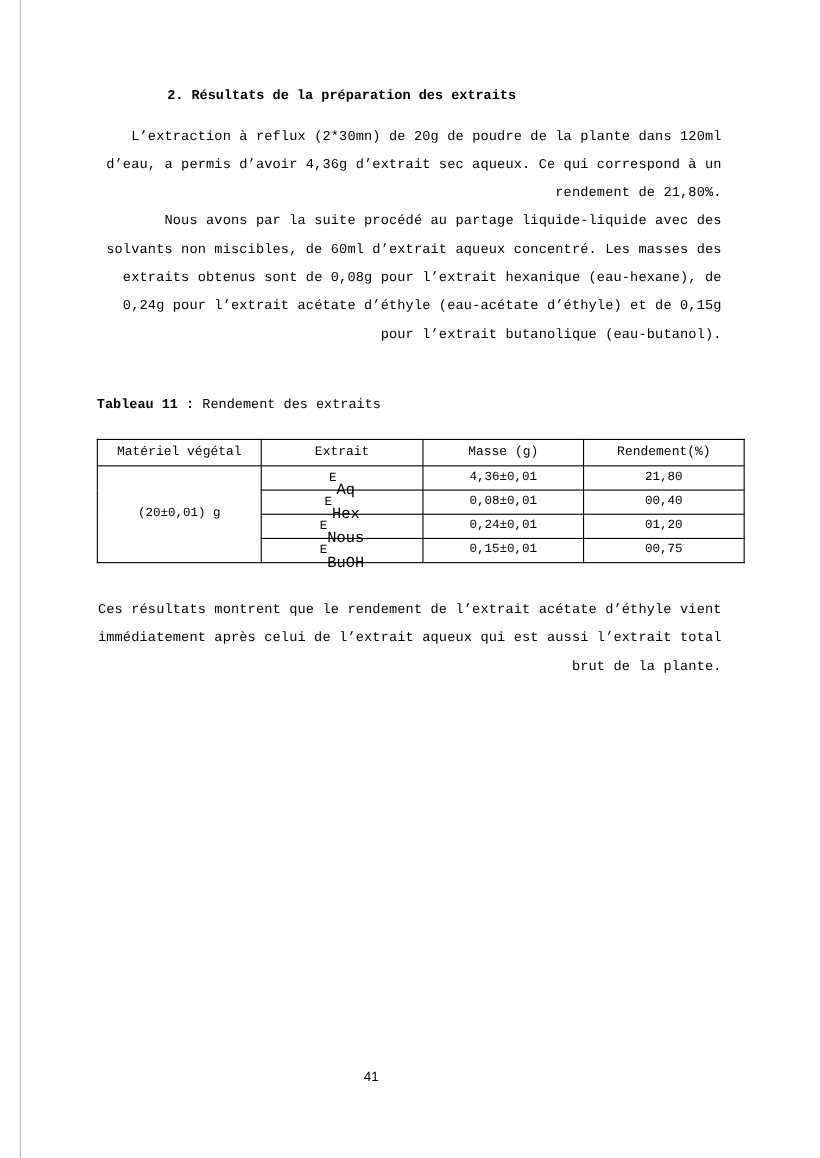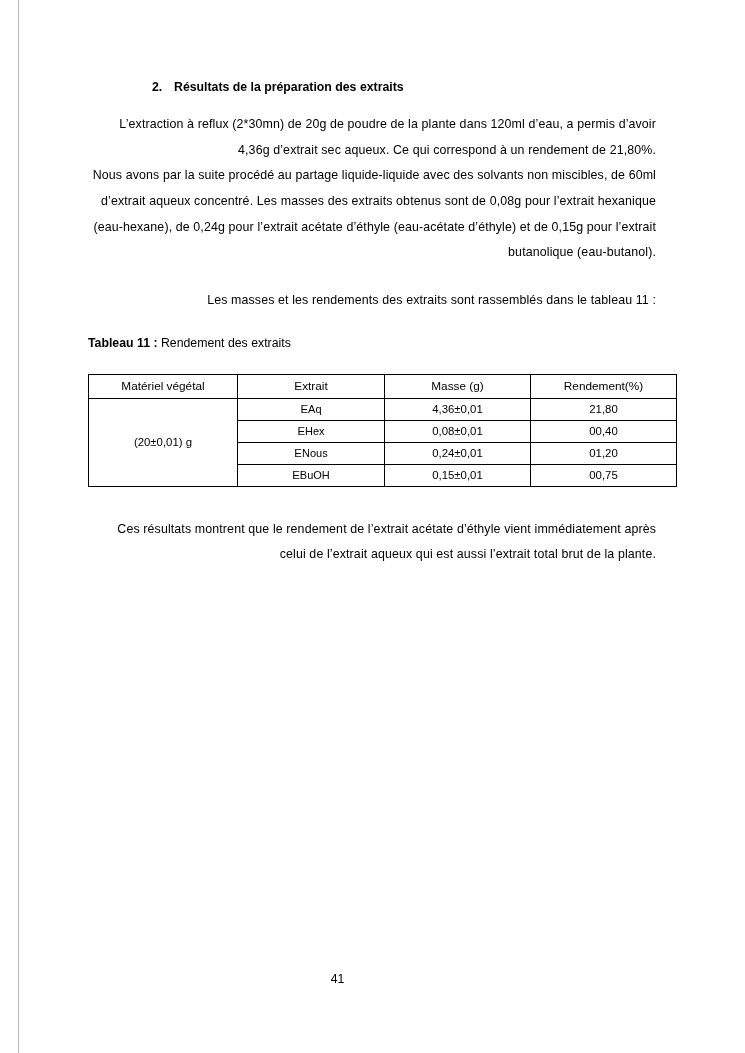--- a/index.html
+++ b/index.html
@@ -29,20 +29,21 @@
     top: 0;
     width: 1px;
     height: 1053px;
     background: #b9b9b9;
   }
   .content {
     position: absolute;
     left: 88px;
     top: 80px;
     width: 568px;
+    font-family: Liberation Mono, monospace;
   }
   .heading {
     font-size: 12.3px;
     font-weight: bold;
     margin: 0 0 16px 0;
     padding-left: 64px;
     line-height: 1.3;
   }
   .heading .num {
     display: inline-block;
@@ -86,24 +87,24 @@
   }
   .col1 { width: 144px; }
   .col2 { width: 142px; }
   .col3 { width: 141px; }
   .col4 { width: 141px; }
   .matvar {
     vertical-align: middle;
     font-size: 11.8px;
   }
   sub {
-    font-size: 11px;
+    font-size: 14px;
     vertical-align: baseline;
     position: relative;
-    top: 0;
+    top: 12px;
   }
   .after-table { height: 30px; }
   .pagenum {
     position: absolute;
     left: 0;
     top: 972px;
     width: 675px;
     text-align: center;
     font-size: 12.2px;
   }
@@ -120,21 +121,20 @@
     <div class="heading">
       <span class="num">2.</span><span>Résultats de la préparation des extraits</span>
     </div>
 
     <p class="body">L’extraction à reflux (2*30mn) de 20g de poudre de la plante dans 120ml d’eau, a permis d’avoir 4,36g d’extrait sec aqueux. Ce qui correspond à un rendement de 21,80%.</p>
 
     <p class="body">Nous avons par la suite procédé au partage liquide-liquide avec des solvants non miscibles, de 60ml d’extrait aqueux concentré. Les masses des extraits  obtenus sont de 0,08g pour l’extrait hexanique (eau-hexane), de 0,24g pour l’extrait acétate d’éthyle (eau-acétate d’éthyle) et de 0,15g pour l’extrait butanolique (eau-butanol).</p>
 
     <div class="spacer-md"></div>
 
-    <p class="body">Les masses et les rendements des extraits sont rassemblés dans le tableau 11 :</p>
 
     <div class="spacer-md"></div>
 
     <p class="caption">
       <b>Tableau 11 :</b>
       <span>Rendement des extraits</span>
     </p>
 
     <table class="data">
       <thead>

